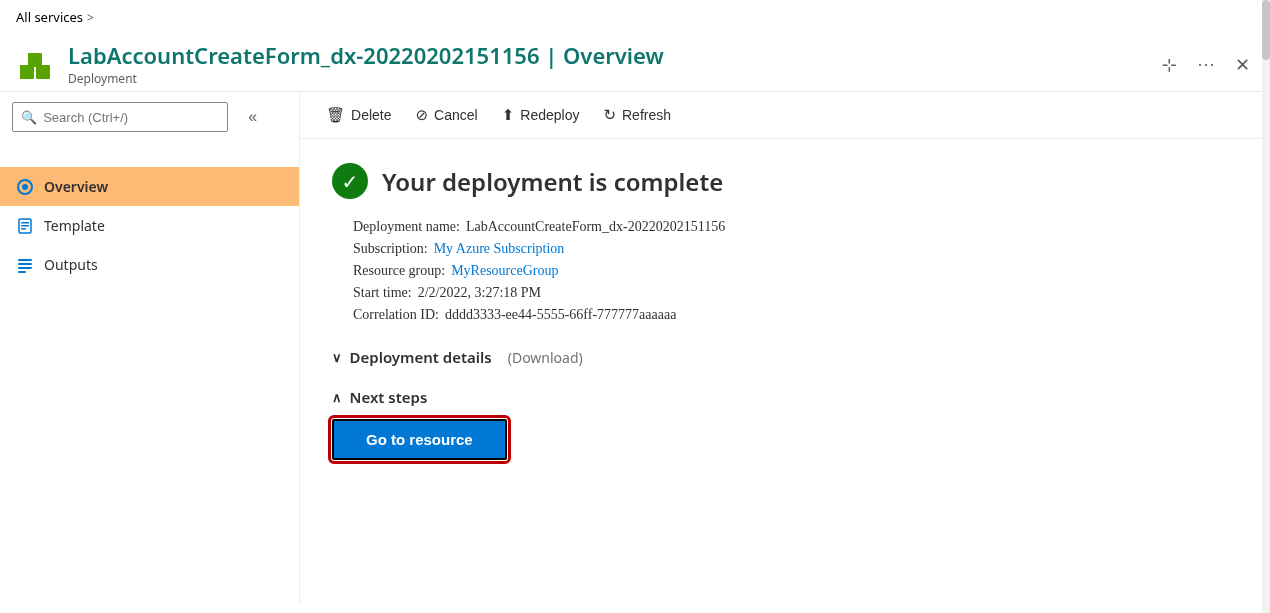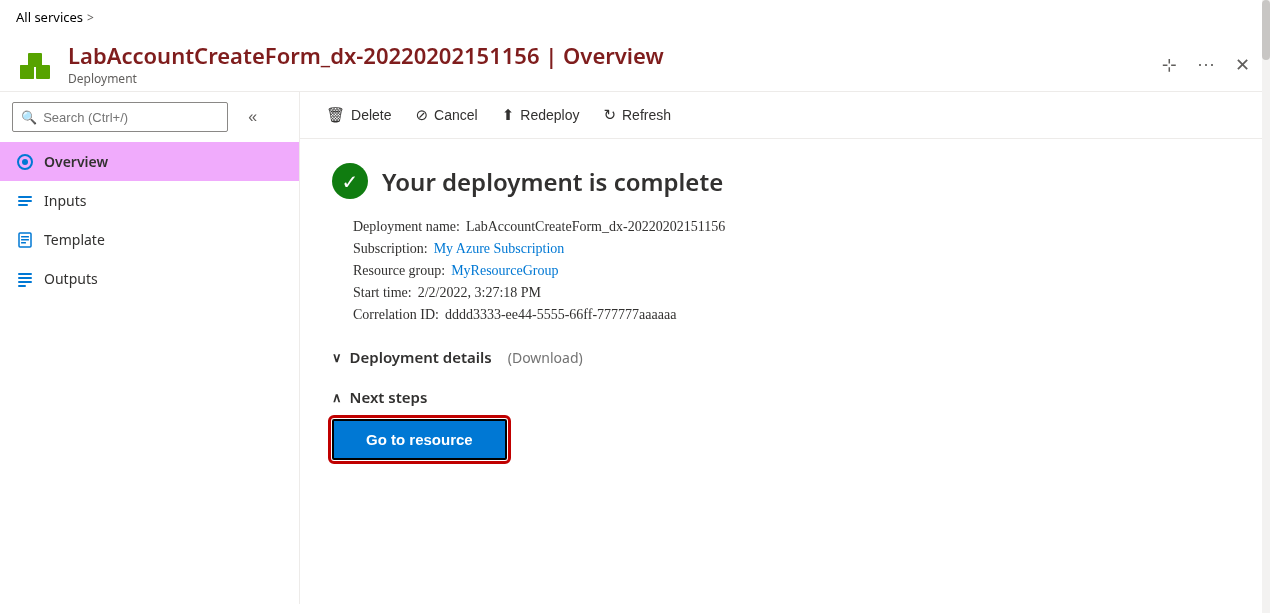--- a/index.html
+++ b/index.html
@@ -31,21 +31,21 @@
       width: 40px;
       height: 40px;
       flex-shrink: 0;
     }
     .header-title-block {
       flex: 1;
     }
     .header-title {
       font-size: 22px;
       font-weight: 600;
-      color: #7f1d1d;
+      color: #0f766e;
       line-height: 1.2;
     }
     .header-subtitle {
       font-size: 12px;
       color: #605e5c;
       margin-top: 2px;
     }
     .header-actions {
       display: flex;
       align-items: center;
@@ -118,22 +118,23 @@
     .nav-item {
       display: flex;
       align-items: center;
       padding: 10px 16px;
       gap: 10px;
       cursor: pointer;
       font-size: 14px;
       color: #323130;
     }
     .nav-item.active {
-      background: #f0abfc;
+      background: #fdba74;
       font-weight: 600;
+      margin-top: 25px;
     }
     .nav-icon {
       width: 18px;
       height: 18px;
       display: flex;
       align-items: center;
       justify-content: center;
       color: #0078d4;
       font-size: 16px;
       flex-shrink: 0;
@@ -337,30 +338,20 @@
         <svg width="18" height="18" viewBox="0 0 18 18" fill="none">
             <circle cx="9" cy="9" r="7" stroke="#0078d4" stroke-width="2"></circle>
             <circle cx="9" cy="9" r="3" fill="#0078d4"></circle>
           </svg>
       </span>
       <span>Overview</span>
     </div>
     <div class="nav-item">
       <span class="nav-icon">
         <svg width="18" height="18" viewBox="0 0 18 18" fill="none">
-            <rect x="2" y="4" width="14" height="2" rx="1" fill="#0078d4"></rect>
-            <rect x="2" y="8" width="14" height="2" rx="1" fill="#0078d4"></rect>
-            <rect x="2" y="12" width="10" height="2" rx="1" fill="#0078d4"></rect>
-          </svg>
-      </span>
-      <span>Inputs</span>
-    </div>
-    <div class="nav-item">
-      <span class="nav-icon">
-        <svg width="18" height="18" viewBox="0 0 18 18" fill="none">
             <rect x="3" y="2" width="12" height="14" rx="1" stroke="#0078d4" stroke-width="1.5"></rect>
             <rect x="5" y="5" width="8" height="1.5" rx="0.5" fill="#0078d4"></rect>
             <rect x="5" y="8" width="8" height="1.5" rx="0.5" fill="#0078d4"></rect>
             <rect x="5" y="11" width="5" height="1.5" rx="0.5" fill="#0078d4"></rect>
           </svg>
       </span>
       <span>Template</span>
     </div>
     <div class="nav-item">
       <span class="nav-icon">

